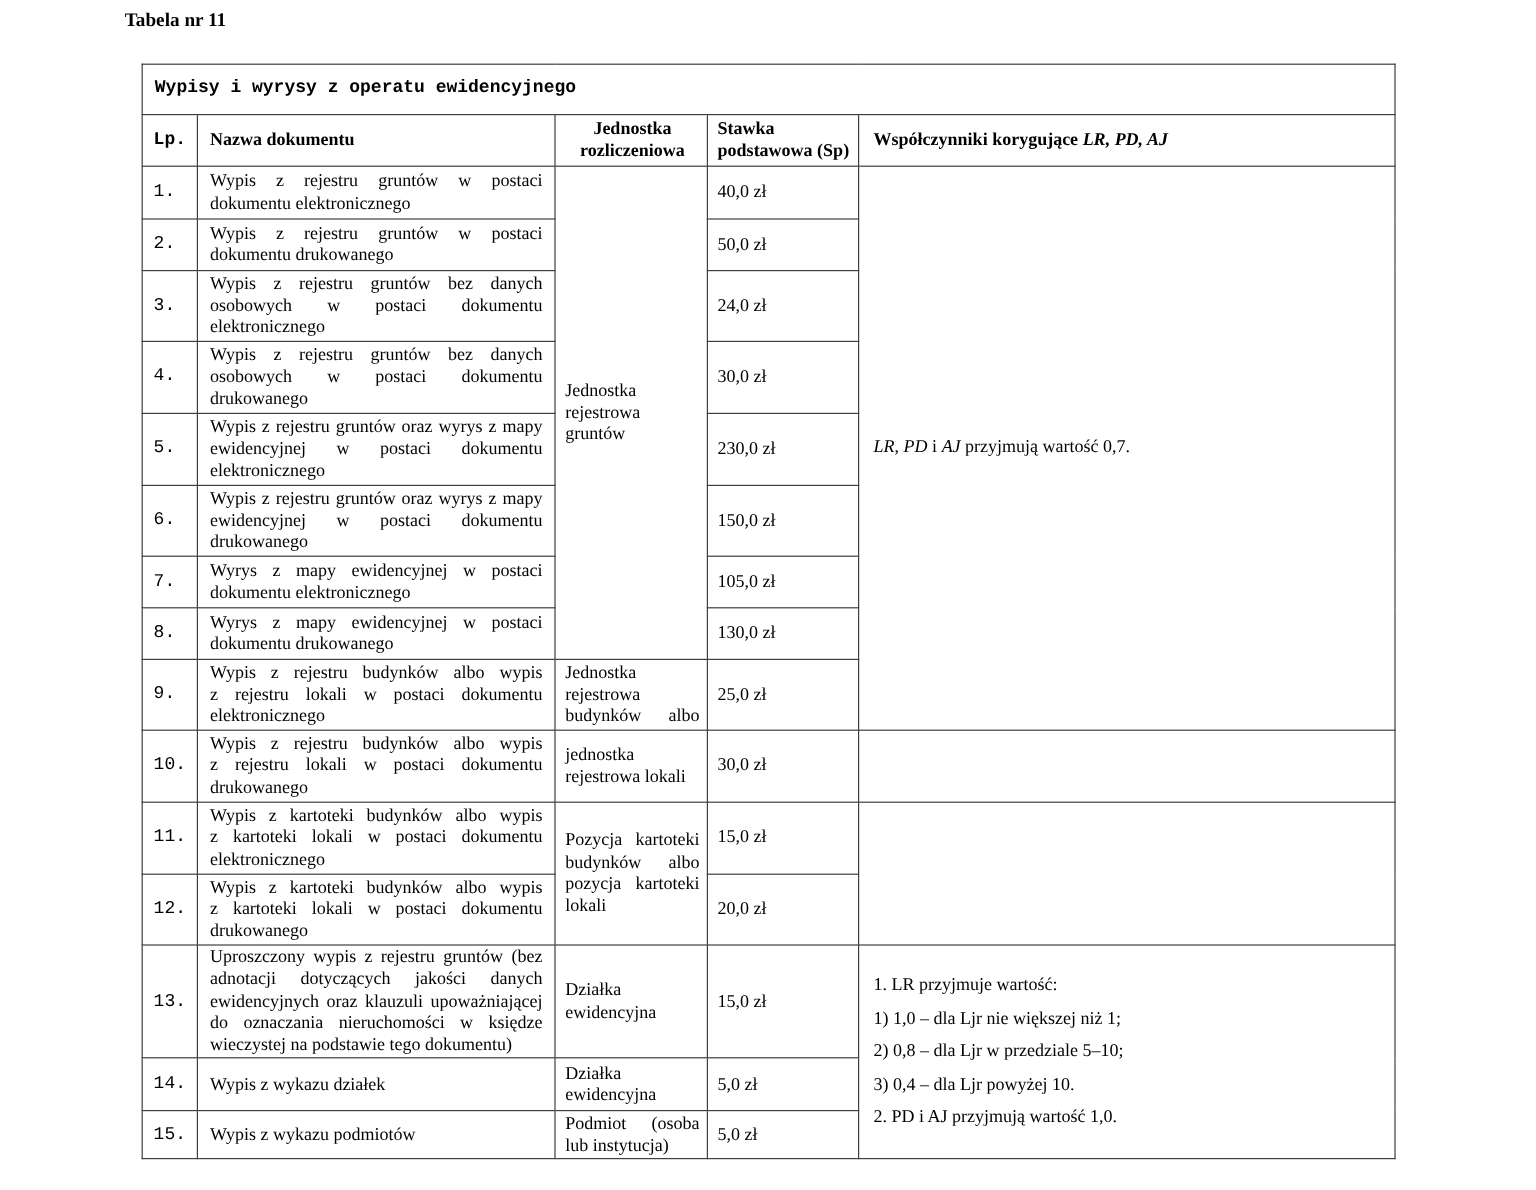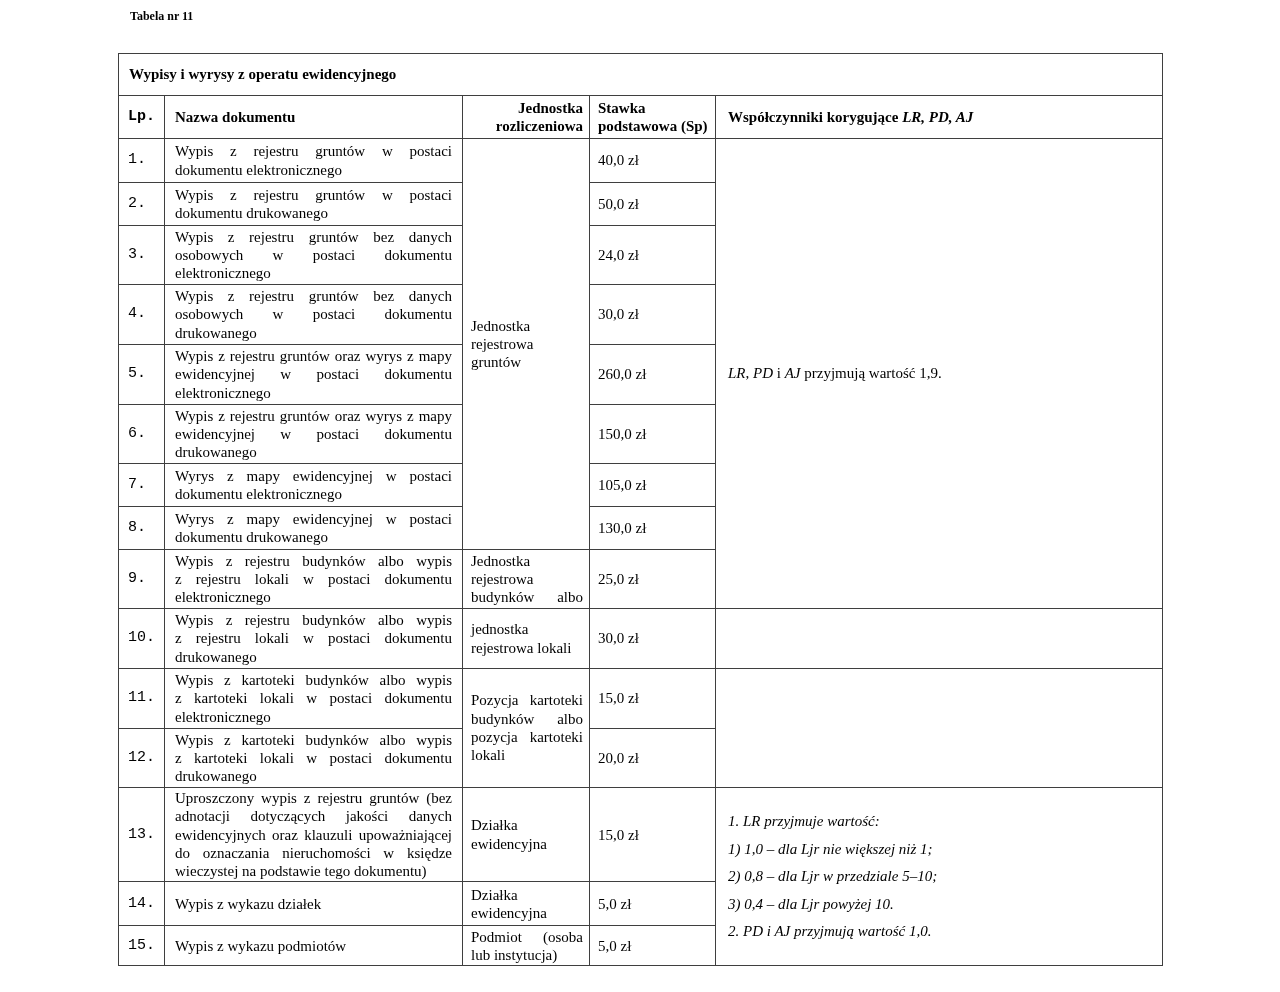--- a/index.html
+++ b/index.html
@@ -9,23 +9,23 @@
     width: 1280px;
     height: 992px;
     font-family: "Liberation Serif", "DejaVu Serif", serif;
     color: #000000;
     -webkit-font-smoothing: antialiased;
   }
   .page { position: relative; width: 1280px; height: 992px; overflow: hidden; }
 
   .doc-title {
     position: absolute;
-    left: 130px;
+    left: 104px;
     top: 9px;
-    font-size: 12px;
+    font-size: 16px;
     font-weight: bold;
   }
 
   table.fee-table {
     position: absolute;
     left: 118px;
     top: 53px;
     width: 1044px;
     border-collapse: collapse;
     table-layout: fixed;
@@ -36,33 +36,34 @@
     font-size: 15px;
     line-height: 18.3px;
     padding: 1px 10px;
     overflow: hidden;
   }
 
   .section-title-cell {
     font-weight: bold;
     font-size: 15.5px;
     padding-left: 10px !important;
+    font-family: Liberation Mono, monospace;
   }
   .hdr { font-weight: bold; }
   .hdr i { font-style: italic; }
 
   .cell-lp   { padding-left: 9px !important; padding-right: 2px !important; font-family: Liberation Mono, monospace; }
   .cell-name { text-align: justify; }
   .cell-unit { padding: 1px 6px 1px 8px !important; text-align: justify; }
   .cell-unit.wrap-all { text-align-last: justify; }
   .cell-rate { padding-left: 8px !important; padding-right: 6px !important; }
   .cell-coef { padding-left: 12px !important; padding-right: 12px !important; }
   .cell-coef i { }
 
-  .rules .rule-line { margin: 0 0 8.5px 0; line-height: 19px; font-style: italic; }
+  .rules .rule-line { margin: 0 0 8.5px 0; line-height: 19px; }
   .rules .rule-line:last-child { margin-bottom: 0; }
 </style>
 </head>
 <body>
 
 <div class="page">
 
   <div class="doc-title">Tabela nr 11</div>
 
   <table class="fee-table">
@@ -75,31 +76,31 @@
     </colgroup>
 
     <tbody>
         <tr style="height:42px">
       <td colspan="5" class="section-title-cell">Wypisy i wyrysy z operatu ewidencyjnego</td>
     </tr>
 
     <tr style="height:43px">
       <td class="hdr cell-lp">Lp.</td>
       <td class="hdr">Nazwa dokumentu</td>
-      <td class="hdr cell-unit" style="text-align:right">Jednostka rozliczeniowa</td>
+      <td class="hdr cell-unit" style="text-align:center">Jednostka rozliczeniowa</td>
       <td class="hdr cell-rate">Stawka podstawowa&nbsp;(Sp)</td>
       <td class="hdr cell-coef"><span>Współczynniki korygujące </span><i>LR, PD, AJ</i></td>
     </tr>
 
     <tr style="height:44px">
       <td class="cell-lp">1.</td>
       <td class="cell-name">Wypis z&nbsp;rejestru gruntów w&nbsp;postaci dokumentu elektronicznego</td>
       <td class="cell-unit" rowspan="8">Jednostka rejestrowa gruntów</td>
       <td class="cell-rate">40,0 zł</td>
-      <td class="cell-coef" rowspan="9"><i>LR</i><span>, </span><i>PD</i><span> i </span><i>AJ</i><span> przyjmują wartość 1,9.</span></td>
+      <td class="cell-coef" rowspan="9"><i>LR</i><span>, </span><i>PD</i><span> i </span><i>AJ</i><span> przyjmują wartość 0,7.</span></td>
     </tr>
 
     <tr style="height:43px">
       <td class="cell-lp">2.</td>
       <td class="cell-name">Wypis z&nbsp;rejestru gruntów w&nbsp;postaci dokumentu drukowanego</td>
       <td class="cell-rate">50,0 zł</td>
     </tr>
 
     <tr style="height:59px">
       <td class="cell-lp">3.</td>
@@ -109,21 +110,21 @@
 
     <tr style="height:60px">
       <td class="cell-lp">4.</td>
       <td class="cell-name">Wypis z&nbsp;rejestru gruntów bez danych osobowych w&nbsp;postaci dokumentu drukowanego</td>
       <td class="cell-rate">30,0 zł</td>
     </tr>
 
     <tr style="height:60px">
       <td class="cell-lp">5.</td>
       <td class="cell-name">Wypis z&nbsp;rejestru gruntów oraz wyrys z&nbsp;mapy ewidencyjnej w&nbsp;postaci dokumentu elektronicznego</td>
-      <td class="cell-rate">260,0 zł</td>
+      <td class="cell-rate">230,0 zł</td>
     </tr>
 
     <tr style="height:59px">
       <td class="cell-lp">6.</td>
       <td class="cell-name">Wypis z&nbsp;rejestru gruntów oraz wyrys z&nbsp;mapy ewidencyjnej w&nbsp;postaci dokumentu drukowanego</td>
       <td class="cell-rate">150,0 zł</td>
     </tr>
 
     <tr style="height:43px">
       <td class="cell-lp">7.</td>

